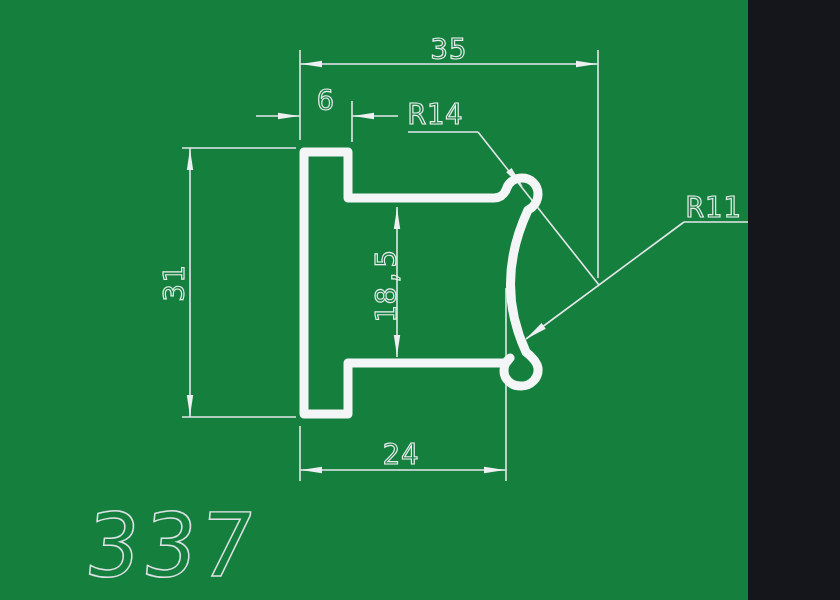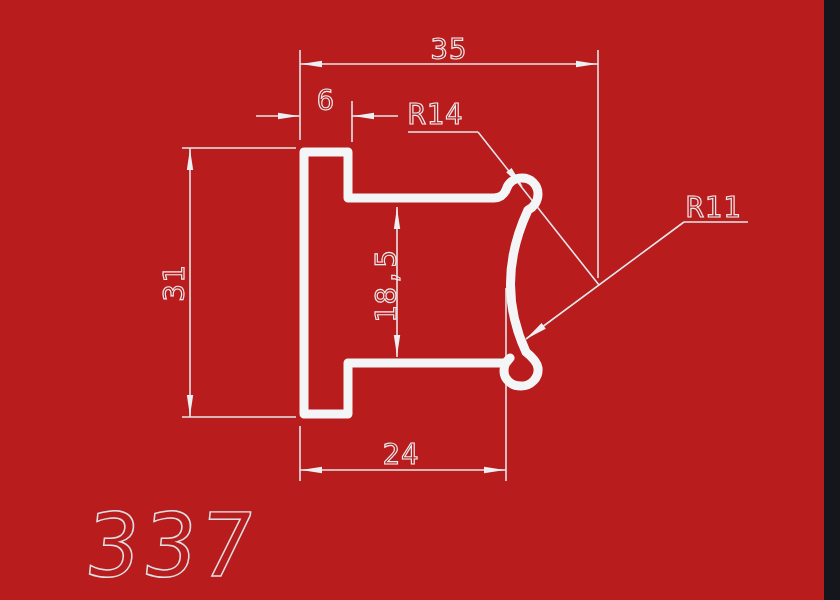--- a/index.html
+++ b/index.html
@@ -1,19 +1,19 @@
 <!DOCTYPE html>
 <html><head>
 <meta charset="utf-8">
 <style>
   html,body{margin:0;padding:0;}
   body{background:#14161c;font-family:"DejaVu Sans Mono","Liberation Mono",monospace;}
   .canvas{
-    position:relative;width:824px;height:600px;overflow:hidden;
-    background:#b91c1c;
+    position:relative;width:748px;height:600px;overflow:hidden;
+    background:#15803d;
   }
   svg{display:block;}
   .thin{stroke:#e4e7eb;stroke-width:1.6;fill:none;}
   .arrow{fill:#edeff2;stroke:none;}
   .profile{fill:none;stroke:#f3f5f7;stroke-width:9;stroke-linejoin:round;stroke-linecap:round;}
   .cad-text{
     font-family:"DejaVu Sans Mono","Liberation Mono",monospace;
     font-size:29px;fill:none;stroke:#eaedf0;stroke-width:1.15px;letter-spacing:1px;
   }
   .part-no{

